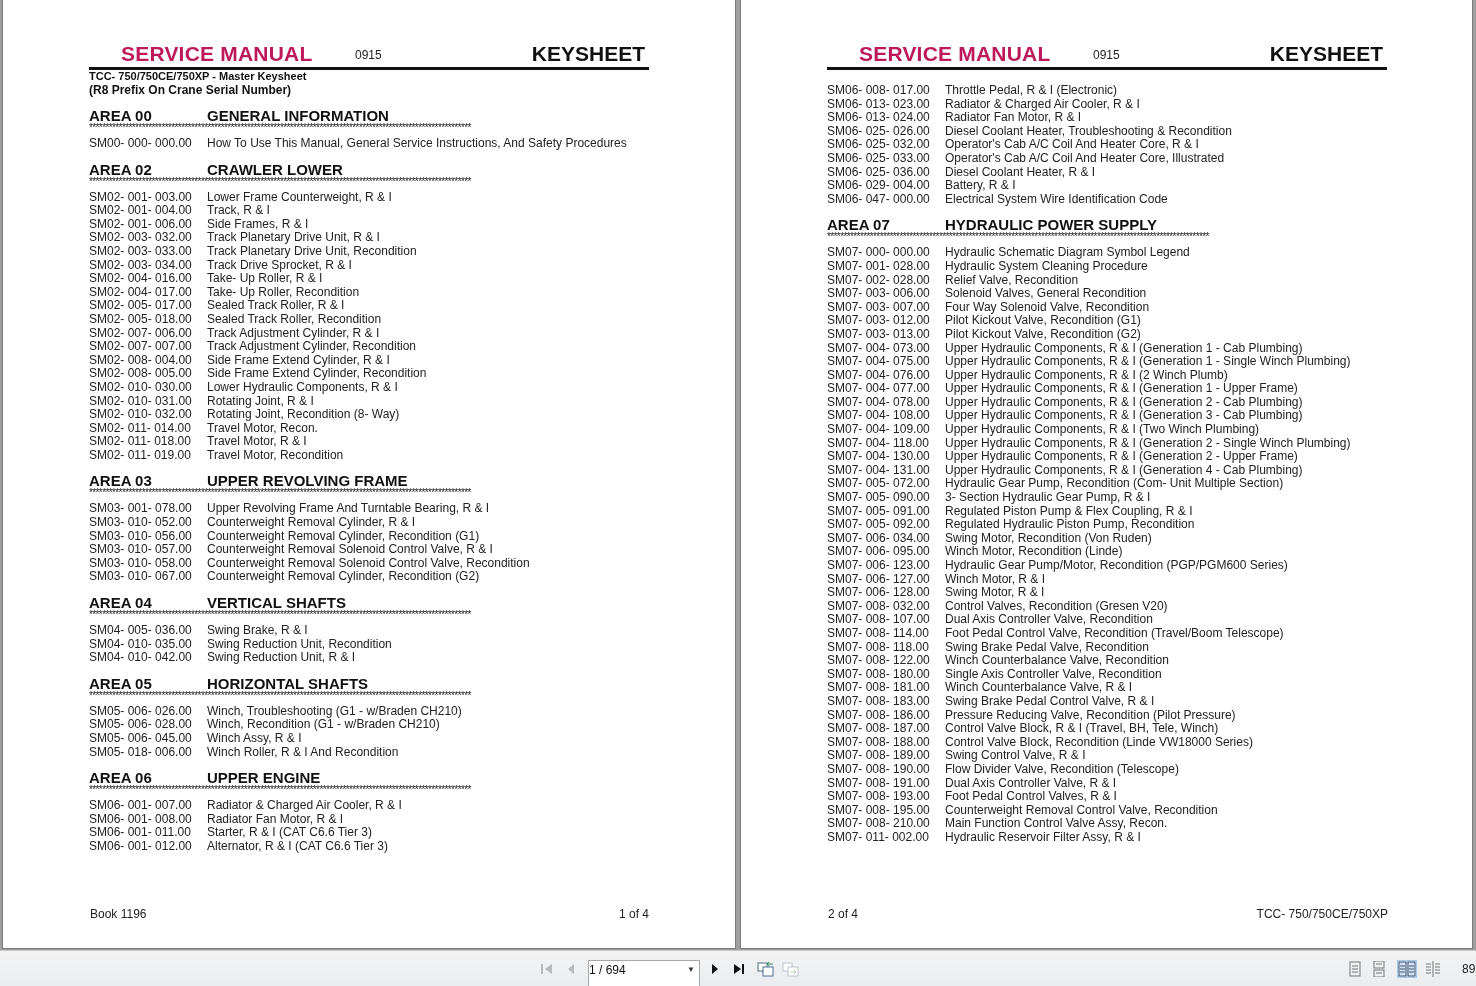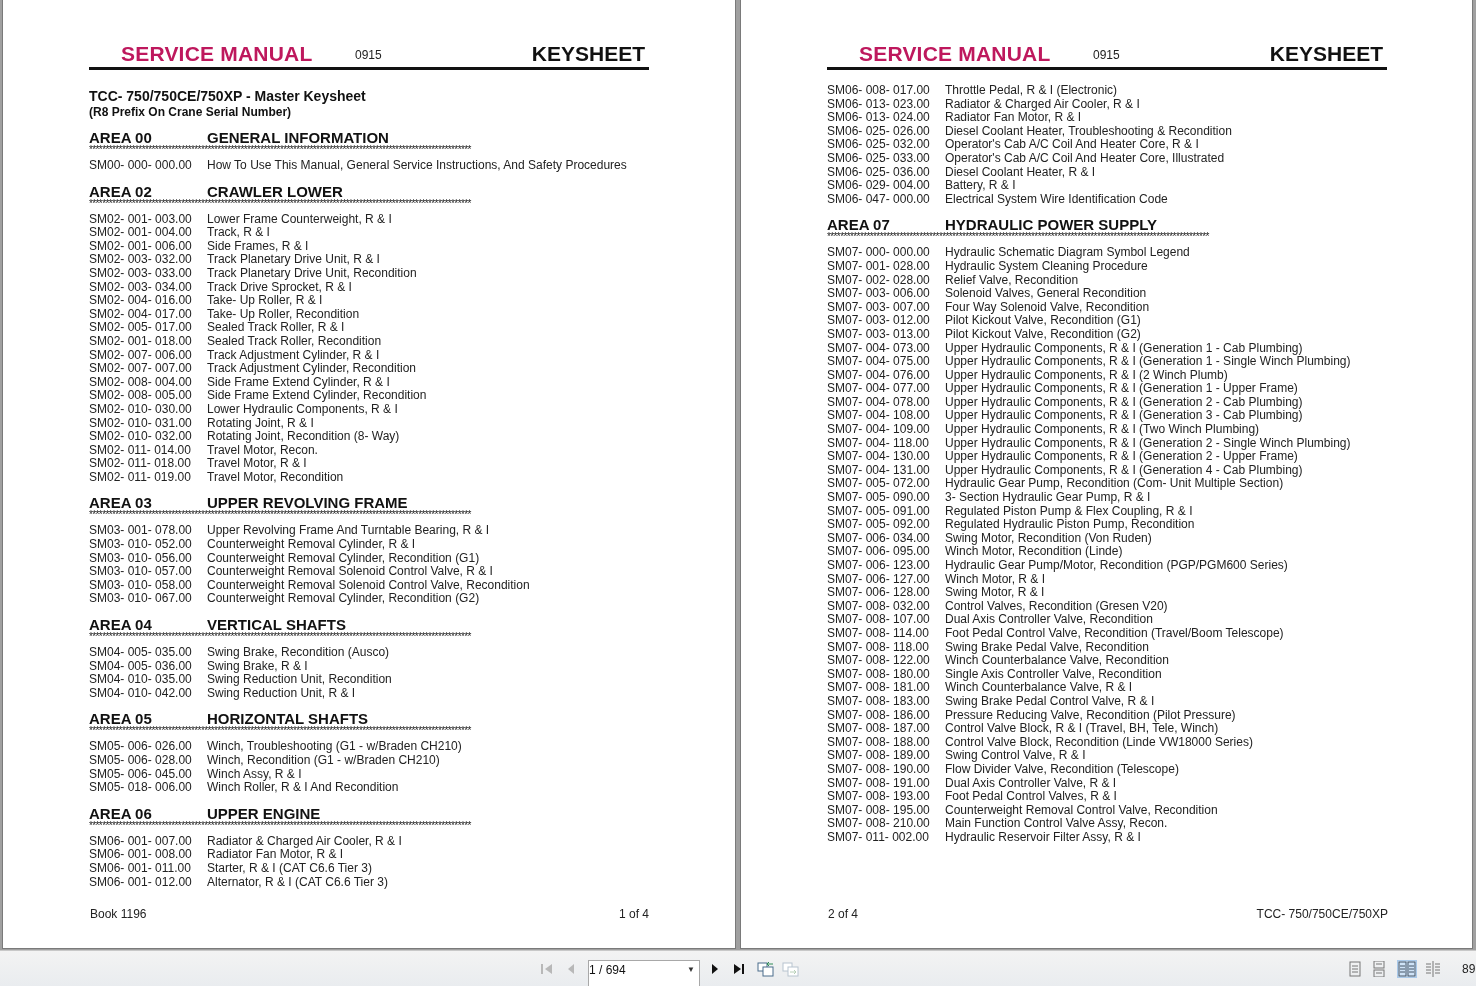--- a/index.html
+++ b/index.html
@@ -15,21 +15,21 @@
     box-shadow: 0 0 0 1px #7a7a7a;
   }
   .page.left { left: 3px; width: 732px; }
   .page.right { left: 741px; width: 731px; }
   .page-inner { position: absolute; left: 86px; top: 40px; width: 560px; }
   .page.right .page-inner { left: 86px; }
   .hdr { position: relative; height: 27px; border-bottom: 3px solid #111; }
   .hdr .sm { position: absolute; left: 4px; top: 2px; font-size: 21px; font-weight: bold; color: #be185d; letter-spacing: 0.2px; margin-left: 28px; }
   .hdr .code { position: absolute; left: 266px; top: 8px; font-size: 12px; color: #222; }
   .hdr .ks { position: absolute; right: 4px; top: 2px; font-size: 21px; font-weight: bold; color: #111; }
-  .doc-title { margin-top: 18px; font-size: 14px; font-weight: bold; color: #111; }
+  .doc-title { font-size: 11px; font-weight: bold; color: #111; }
   .doc-sub { font-size: 12px; font-weight: bold; color: #111; margin-top: 1px; }
   .area { margin-top: 10px; font-size: 15px; font-weight: bold; color: #111; position: relative; height: 15px; }
   .area .a-num { position: absolute; left: 0; }
   .area .a-title { position: absolute; left: 118px; }
   .stars { font-size: 10px; line-height: 9px; height: 9px; overflow: hidden; white-space: nowrap; color: #222; letter-spacing: -0.6px; margin-top: 1px; margin-bottom: 5px; }
   .entry { position: relative; height: 13.6px; font-size: 12px; line-height: 13.6px; color: #222; white-space: nowrap; }
   .entry .code { position: absolute; left: 0; }
   .entry .desc { position: absolute; left: 118px; }
   .footer { position: absolute; top: 907px; font-size: 12px; color: #222; }
   .toolbar {
@@ -105,21 +105,21 @@
           </div>
           <div class="entry">
             <span class="code">SM02- 004- 017.00</span>
             <span class="desc">Take- Up Roller, Recondition</span>
           </div>
           <div class="entry">
             <span class="code">SM02- 005- 017.00</span>
             <span class="desc">Sealed Track Roller, R &amp; I</span>
           </div>
           <div class="entry">
-            <span class="code">SM02- 001- 018.00</span>
+            <span class="code">SM02- 005- 018.00</span>
             <span class="desc">Sealed Track Roller, Recondition</span>
           </div>
           <div class="entry">
             <span class="code">SM02- 007- 006.00</span>
             <span class="desc">Track Adjustment Cylinder, R &amp; I</span>
           </div>
           <div class="entry">
             <span class="code">SM02- 007- 007.00</span>
             <span class="desc">Track Adjustment Cylinder, Recondition</span>
           </div>
@@ -182,24 +182,20 @@
           </div>
           <div class="entry">
             <span class="code">SM03- 010- 067.00</span>
             <span class="desc">Counterweight Removal Cylinder, Recondition (G2)</span>
           </div>
           <div class="area">
             <span class="a-num">AREA   04</span>
             <span class="a-title">VERTICAL SHAFTS</span>
           </div>
           <div class="stars">********************************************************************************************************************</div>
-          <div class="entry">
-            <span class="code">SM04- 005- 035.00</span>
-            <span class="desc">Swing Brake, Recondition (Ausco)</span>
-          </div>
           <div class="entry">
             <span class="code">SM04- 005- 036.00</span>
             <span class="desc">Swing Brake, R &amp; I</span>
           </div>
           <div class="entry">
             <span class="code">SM04- 010- 035.00</span>
             <span class="desc">Swing Reduction Unit, Recondition</span>
           </div>
           <div class="entry">
             <span class="code">SM04- 010- 042.00</span>

